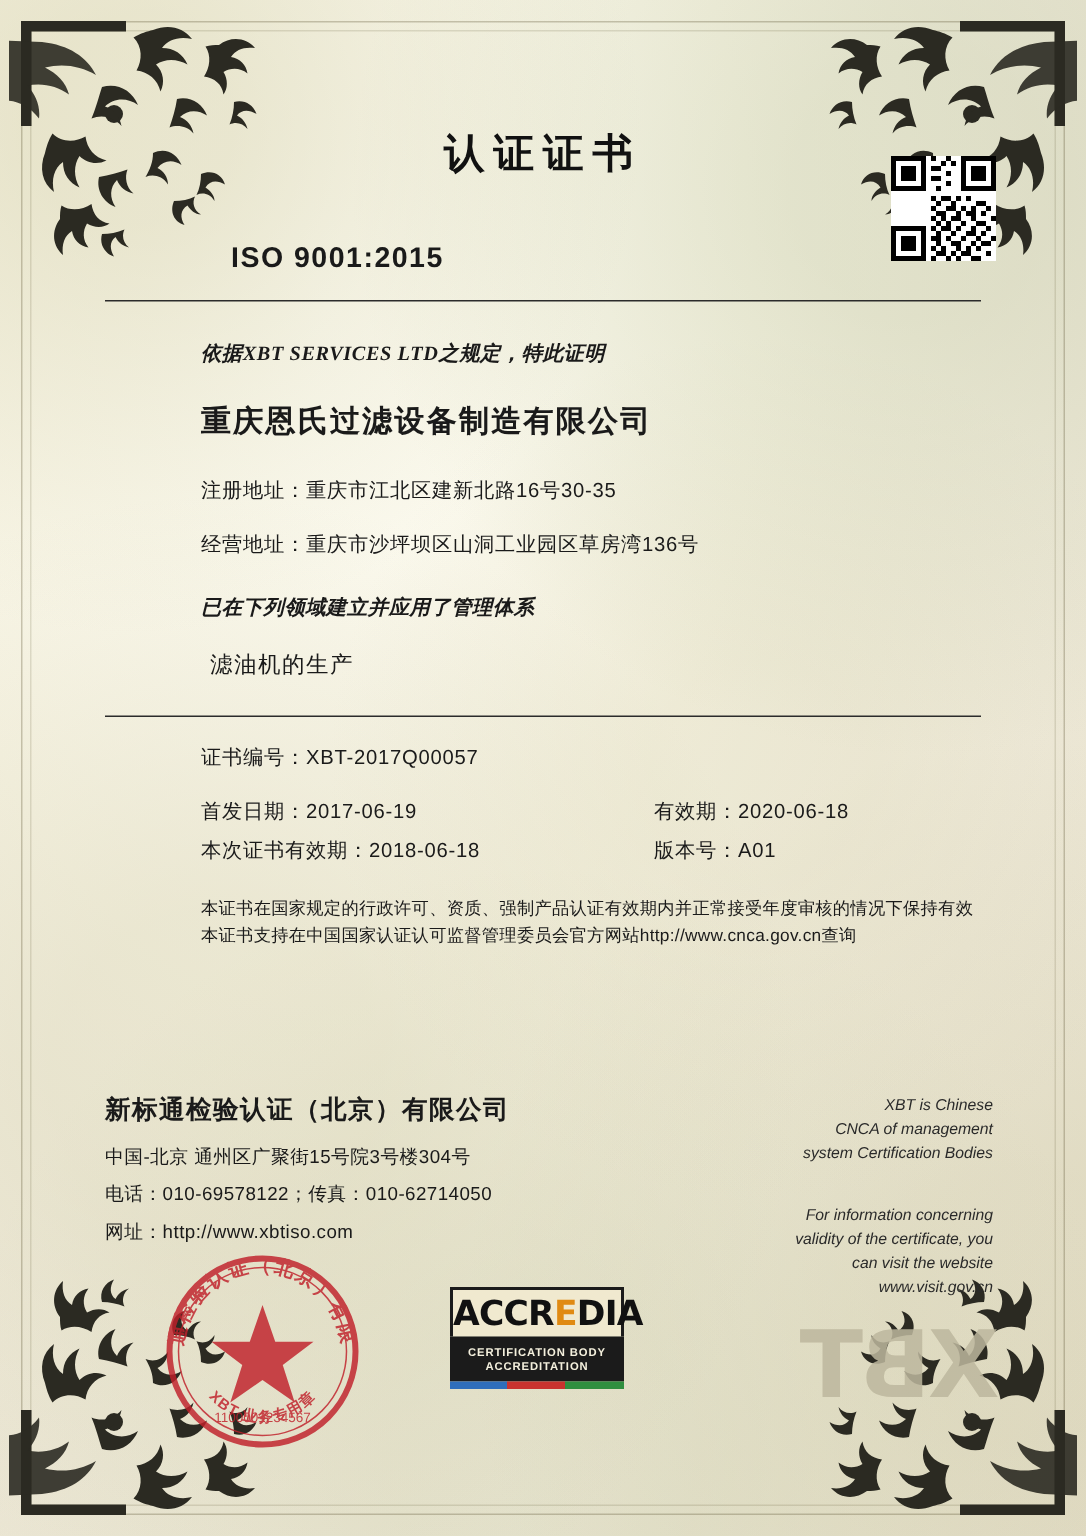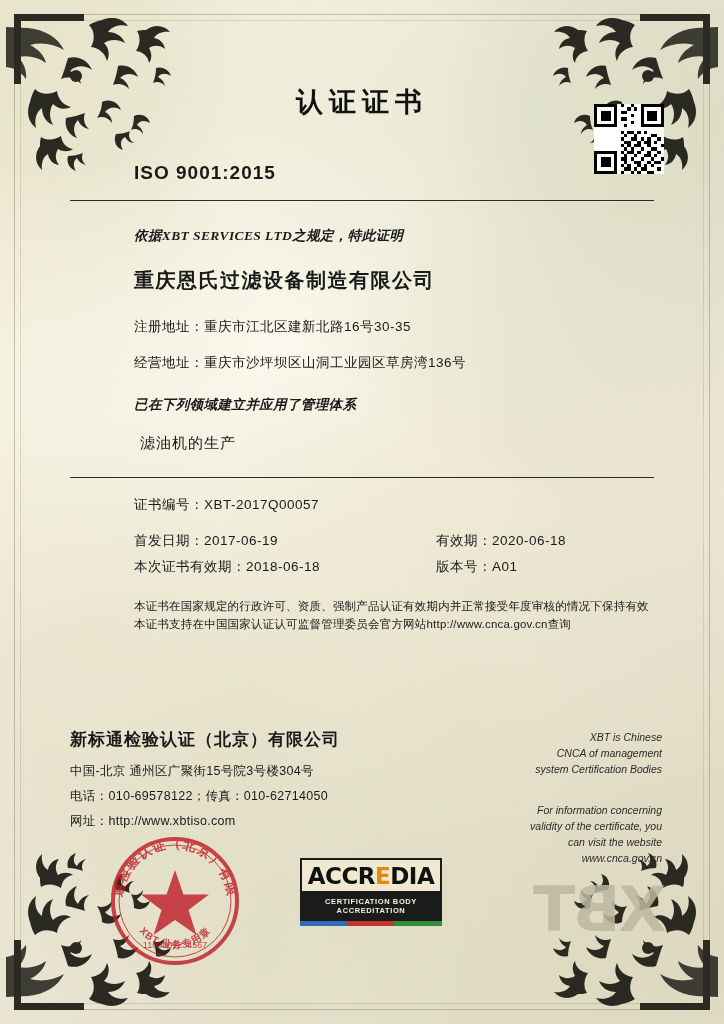--- a/index.html
+++ b/index.html
@@ -90,20 +90,21 @@
   .std-name {
     font-size: 21px;
     font-weight: bold;
     letter-spacing: 2px;
   }
   .std-code {
     font-size: 19px;
     font-weight: bold;
     margin-top: 12px;
     letter-spacing: 1px;
+    margin-left: 20px;
   }
   .rule {
     margin: 16px 0 0 0;
     border: none;
     border-top: 1px solid #2b2b2b;
     width: 100%;
   }
   .declaration {
     padding-left: 64px;
     margin-top: 26px;
@@ -212,21 +213,21 @@
     width: 150px;
     height: 150px;
   }
   .seal svg { display: block; }
 
   
   .accredia {
     position: absolute;
     left: 300px;
     top: 858px;
-    width: 142px;
+    width: 116px;
   }
   .acc-top {
     background: #f0e9cf;
     border: 2px solid #1b1b1b;
     border-bottom: none;
     text-align: center;
     padding: 5px 0 3px;
   }
   .acc-word {
     font-family: "DejaVu Sans", sans-serif;
@@ -496,21 +497,21 @@
     <div class="issuer-line tight">网址：http://www.xbtiso.com</div>
   </div>
 
   <div class="rightnote">
     <div>XBT is Chinese</div>
     <div>CNCA of management</div>
     <div>system Certification Bodies</div>
     <div class="para2">For information concerning</div>
     <div>validity of the certificate, you</div>
     <div>can visit the website</div>
-    <div>www.cnca.gov.cn</div>
+    <div>www.visit.gov.cn</div>
   </div>
 
   <div class="seal">
     <svg width="150" height="150" viewBox="0 0 150 150" xmlns="http://www.w3.org/2000/svg">
       <defs>
         <path id="sealArc" d="M 22 75 A 53 53 0 0 1 128 75"></path>
         <path id="sealArcBot" d="M 28 75 A 47 47 0 0 0 122 75"></path>
       </defs>
       <g opacity="0.82">
         <circle cx="75" cy="75" r="62" fill="none" stroke="#c0202a" stroke-width="4"></circle>

